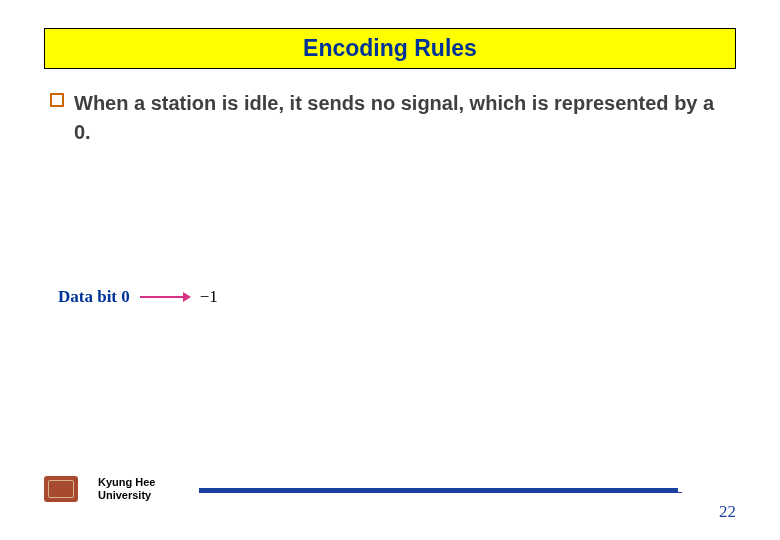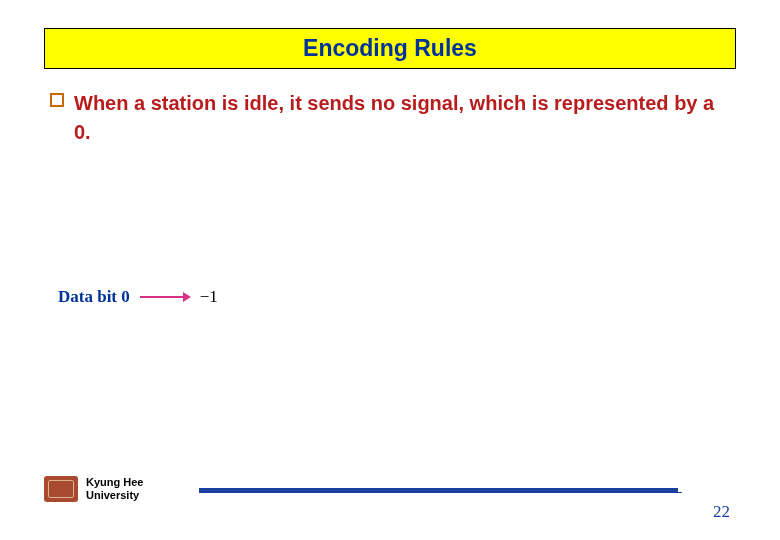--- a/index.html
+++ b/index.html
@@ -3,36 +3,36 @@
 <meta charset="utf-8">
 <style>
   * { margin: 0; padding: 0; box-sizing: border-box; }
   html, body { width: 780px; height: 540px; background: #fff; font-family: Arial, Helvetica, sans-serif; }
   .slide { width: 780px; height: 540px; position: relative; padding: 28px 44px 0 44px; }
   .title-bar { background: #ffff00; border: 1px solid #000; padding: 6px 0; text-align: center; }
   .title-bar span { color: #003399; font-weight: bold; font-size: 23px; font-family: Arial, sans-serif; }
   .body { margin-top: 20px; padding: 0 6px; }
   .bullet-row { display: flex; align-items: flex-start; gap: 10px; }
   .bullet-icon { width: 14px; height: 14px; border: 2px solid #cc6600; margin-top: 4px; flex: 0 0 auto; }
-  .bullet-text { font-size: 20px; font-weight: bold; color: #b91c1c; line-height: 1.45; }
+  .bullet-text { font-size: 20px; font-weight: bold; color: #404040; line-height: 1.45; }
   .encoding-row { display: flex; justify-content: space-between; align-items: center; margin-top: 140px; padding: 0 8px 0 8px; }
   .enc-item { display: flex; align-items: center; gap: 10px; }
   .enc-label { font-family: Georgia, 'Times New Roman', serif; font-weight: bold; font-size: 17px; color: #003399; white-space: nowrap; }
   .enc-value { font-family: Georgia, 'Times New Roman', serif; font-size: 17px; color: #000; white-space: nowrap; }
   .arrow { width: 50px; height: 10px; position: relative; }
   .arrow-line { position: absolute; top: 4px; left: 0; width: 44px; height: 1.5px; background: #d63384; }
   .arrow-head { position: absolute; right: -1px; top: -0.5px; width: 0; height: 0; border-left: 8px solid #d63384; border-top: 5px solid transparent; border-bottom: 5px solid transparent; }
   .footer { position: absolute; left: 44px; right: 44px; bottom: 20px; height: 44px; }
-  .footer-left { display: flex; align-items: center; gap: 8px; }
+  .footer-left { display: flex; align-items: center; gap: 20px; }
   .logo { width: 34px; height: 26px; background: #a84a2f; border-radius: 3px; position: relative; }
   .logo::before { content: ""; position: absolute; left: 4px; right: 4px; top: 4px; bottom: 4px; border: 1px solid #d9b38c; border-radius: 2px; }
   .uni { font-size: 11px; font-weight: bold; line-height: 1.15; color: #000; }
   .footer-line { position: absolute; left: 155px; right: 58px; top: 12px; height: 4px; background: #1b3fa0; }
   .footer-line::after { content: ""; position: absolute; left: 0; right: -4px; top: 4px; height: 1px; background: #1b3fa0; }
-  .page-num { position: absolute; right: 6px; bottom: -2px; font-size: 17px; color: #1b3fa0; font-family: Georgia, serif; }
+  .page-num { position: absolute; right: 0; bottom: -2px; font-size: 17px; color: #1b3fa0; font-family: Georgia, serif; }
 </style>
 </head>
 <body>
 
 <div class="slide">
 
   <div class="title-bar">
     <span>Encoding Rules</span>
   </div>
 

